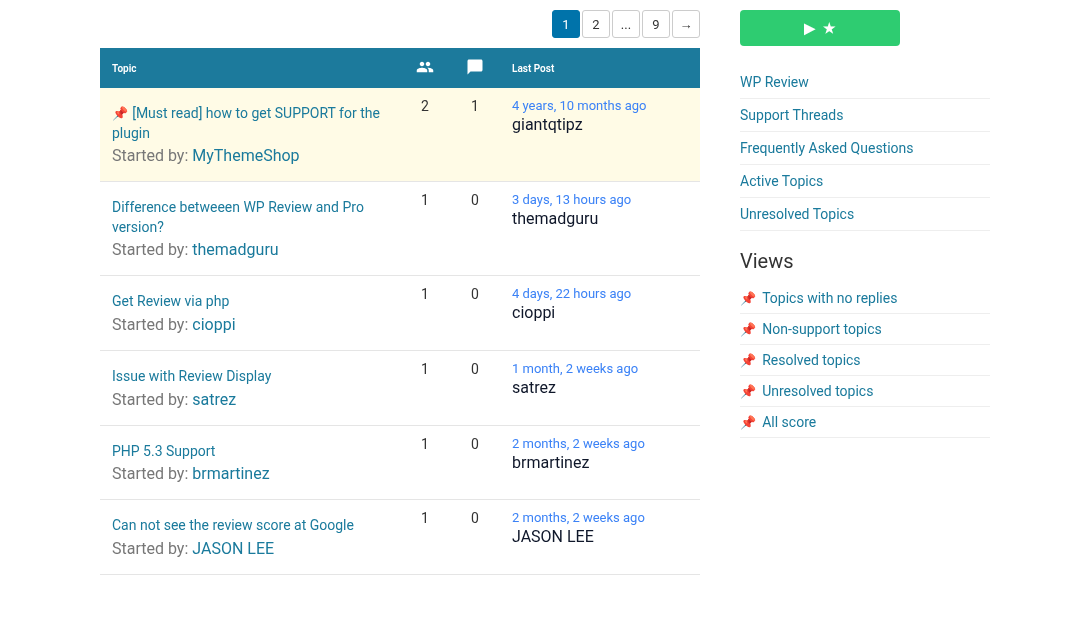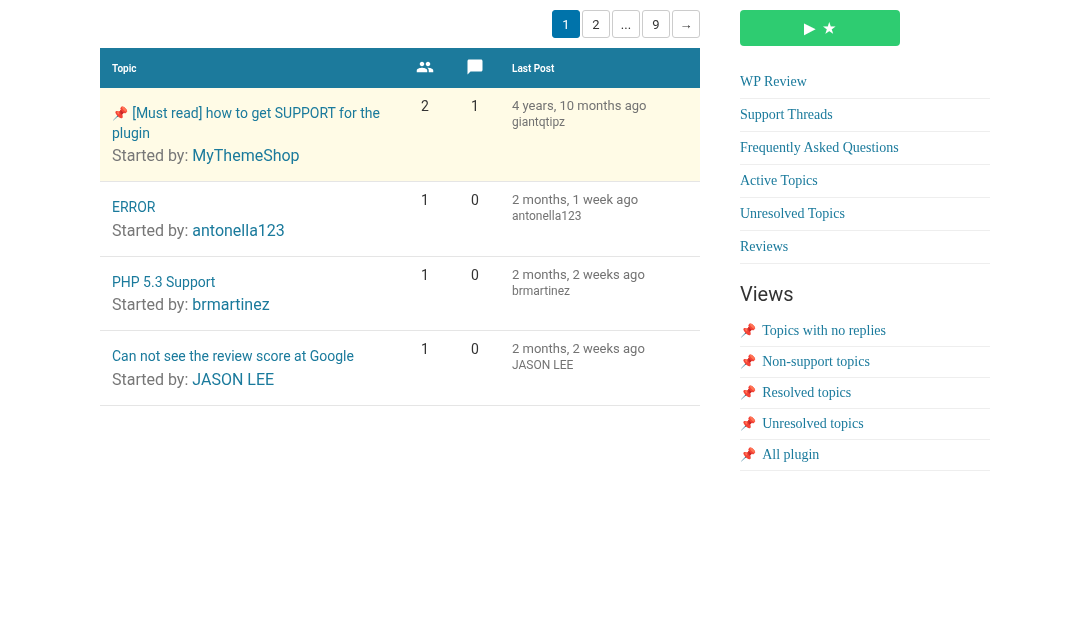--- a/index.html
+++ b/index.html
@@ -106,27 +106,27 @@
       padding: 10px 12px;
       vertical-align: top;
       color: #333;
       font-size: 14px;
     }
     .lastpost-cell {
       padding: 10px 12px;
       vertical-align: top;
     }
     .lastpost-time {
-      color: #737373;
+      color: #3b82f6;
       font-size: 13px;
       display: block;
     }
     .lastpost-author {
-      color: #737373;
-      font-size: 12px;
+      color: #0f172a;
+      font-size: 16px;
       display: block;
       margin-top: 2px;
     }
     
     .icon-users {
       display: inline-flex;
       align-items: center;
       justify-content: center;
     }
     .icon-users svg, .icon-replies svg {
@@ -151,21 +151,20 @@
       display: flex;
       align-items: center;
       gap: 8px;
       margin-bottom: 20px;
       font-weight: 600;
       width: 160px;
       justify-content: center;
     }
     .sidebar-section {
       margin-bottom: 8px;
-      font-family: Liberation Serif, serif;
     }
     .sidebar-link {
       display: block;
       color: #1a7a9c;
       text-decoration: none;
       padding: 8px 0;
       border-bottom: 1px solid #eee;
       font-size: 14px;
     }
     .sidebar-heading {
@@ -233,26 +232,44 @@
       <tr class="pinned">
             <td class="topic-cell"><a href="#" class="topic-title"><span class="pinned-icon">📌 </span>[Must read] how to get SUPPORT for the plugin</a><div class="topic-started">Started by: <a href="#">MyThemeShop</a></div></td>
             <td class="num-cell">2</td>
             <td class="num-cell">1</td>
             <td class="lastpost-cell">
               <span class="lastpost-time">4 years, 10 months ago</span>
               <span class="lastpost-author">giantqtipz</span>
             </td>
           </tr>
           <tr>
-            <td class="topic-cell"><a href="#" class="topic-title">ERROR</a><div class="topic-started">Started by: <a href="#">antonella123</a></div></td>
-            <td class="num-cell">1</td>
-            <td class="num-cell">0</td>
-            <td class="lastpost-cell">
-              <span class="lastpost-time">2 months, 1 week ago</span>
-              <span class="lastpost-author">antonella123</span>
+            <td class="topic-cell"><a href="#" class="topic-title">Difference betweeen WP Review and Pro version?</a><div class="topic-started">Started by: <a href="#">themadguru</a></div></td>
+            <td class="num-cell">1</td>
+            <td class="num-cell">0</td>
+            <td class="lastpost-cell">
+              <span class="lastpost-time">3 days, 13 hours ago</span>
+              <span class="lastpost-author">themadguru</span>
+            </td>
+          </tr>
+          <tr>
+            <td class="topic-cell"><a href="#" class="topic-title">Get Review via php</a><div class="topic-started">Started by: <a href="#">cioppi</a></div></td>
+            <td class="num-cell">1</td>
+            <td class="num-cell">0</td>
+            <td class="lastpost-cell">
+              <span class="lastpost-time">4 days, 22 hours ago</span>
+              <span class="lastpost-author">cioppi</span>
+            </td>
+          </tr>
+          <tr>
+            <td class="topic-cell"><a href="#" class="topic-title">Issue with Review Display</a><div class="topic-started">Started by: <a href="#">satrez</a></div></td>
+            <td class="num-cell">1</td>
+            <td class="num-cell">0</td>
+            <td class="lastpost-cell">
+              <span class="lastpost-time">1 month, 2 weeks ago</span>
+              <span class="lastpost-author">satrez</span>
             </td>
           </tr>
           <tr>
             <td class="topic-cell"><a href="#" class="topic-title">PHP 5.3 Support</a><div class="topic-started">Started by: <a href="#">brmartinez</a></div></td>
             <td class="num-cell">1</td>
             <td class="num-cell">0</td>
             <td class="lastpost-cell">
               <span class="lastpost-time">2 months, 2 weeks ago</span>
               <span class="lastpost-author">brmartinez</span>
             </td>
@@ -275,21 +292,20 @@
       <span>▶</span>
       <span>★</span>
     </button>
 
     <div class="sidebar-section">
       <a href="#" class="sidebar-link">WP Review</a>
       <a href="#" class="sidebar-link">Support Threads</a>
       <a href="#" class="sidebar-link">Frequently Asked Questions</a>
       <a href="#" class="sidebar-link">Active Topics</a>
       <a href="#" class="sidebar-link">Unresolved Topics</a>
-      <a href="#" class="sidebar-link">Reviews</a>
     </div>
 
     <h3 class="sidebar-heading">Views</h3>
 
     <div class="sidebar-section">
       <a href="#" class="views-link">
         <span class="pin-icon">📌</span>
         <span>Topics with no replies</span>
       </a>
       <a href="#" class="views-link">
@@ -299,17 +315,17 @@
       <a href="#" class="views-link">
         <span class="pin-icon">📌</span>
         <span>Resolved topics</span>
       </a>
       <a href="#" class="views-link">
         <span class="pin-icon">📌</span>
         <span>Unresolved topics</span>
       </a>
       <a href="#" class="views-link">
         <span class="pin-icon">📌</span>
-        <span>All plugin</span>
+        <span>All score</span>
       </a>
     </div>
   </div>
 </div>
 
 </body></html>

